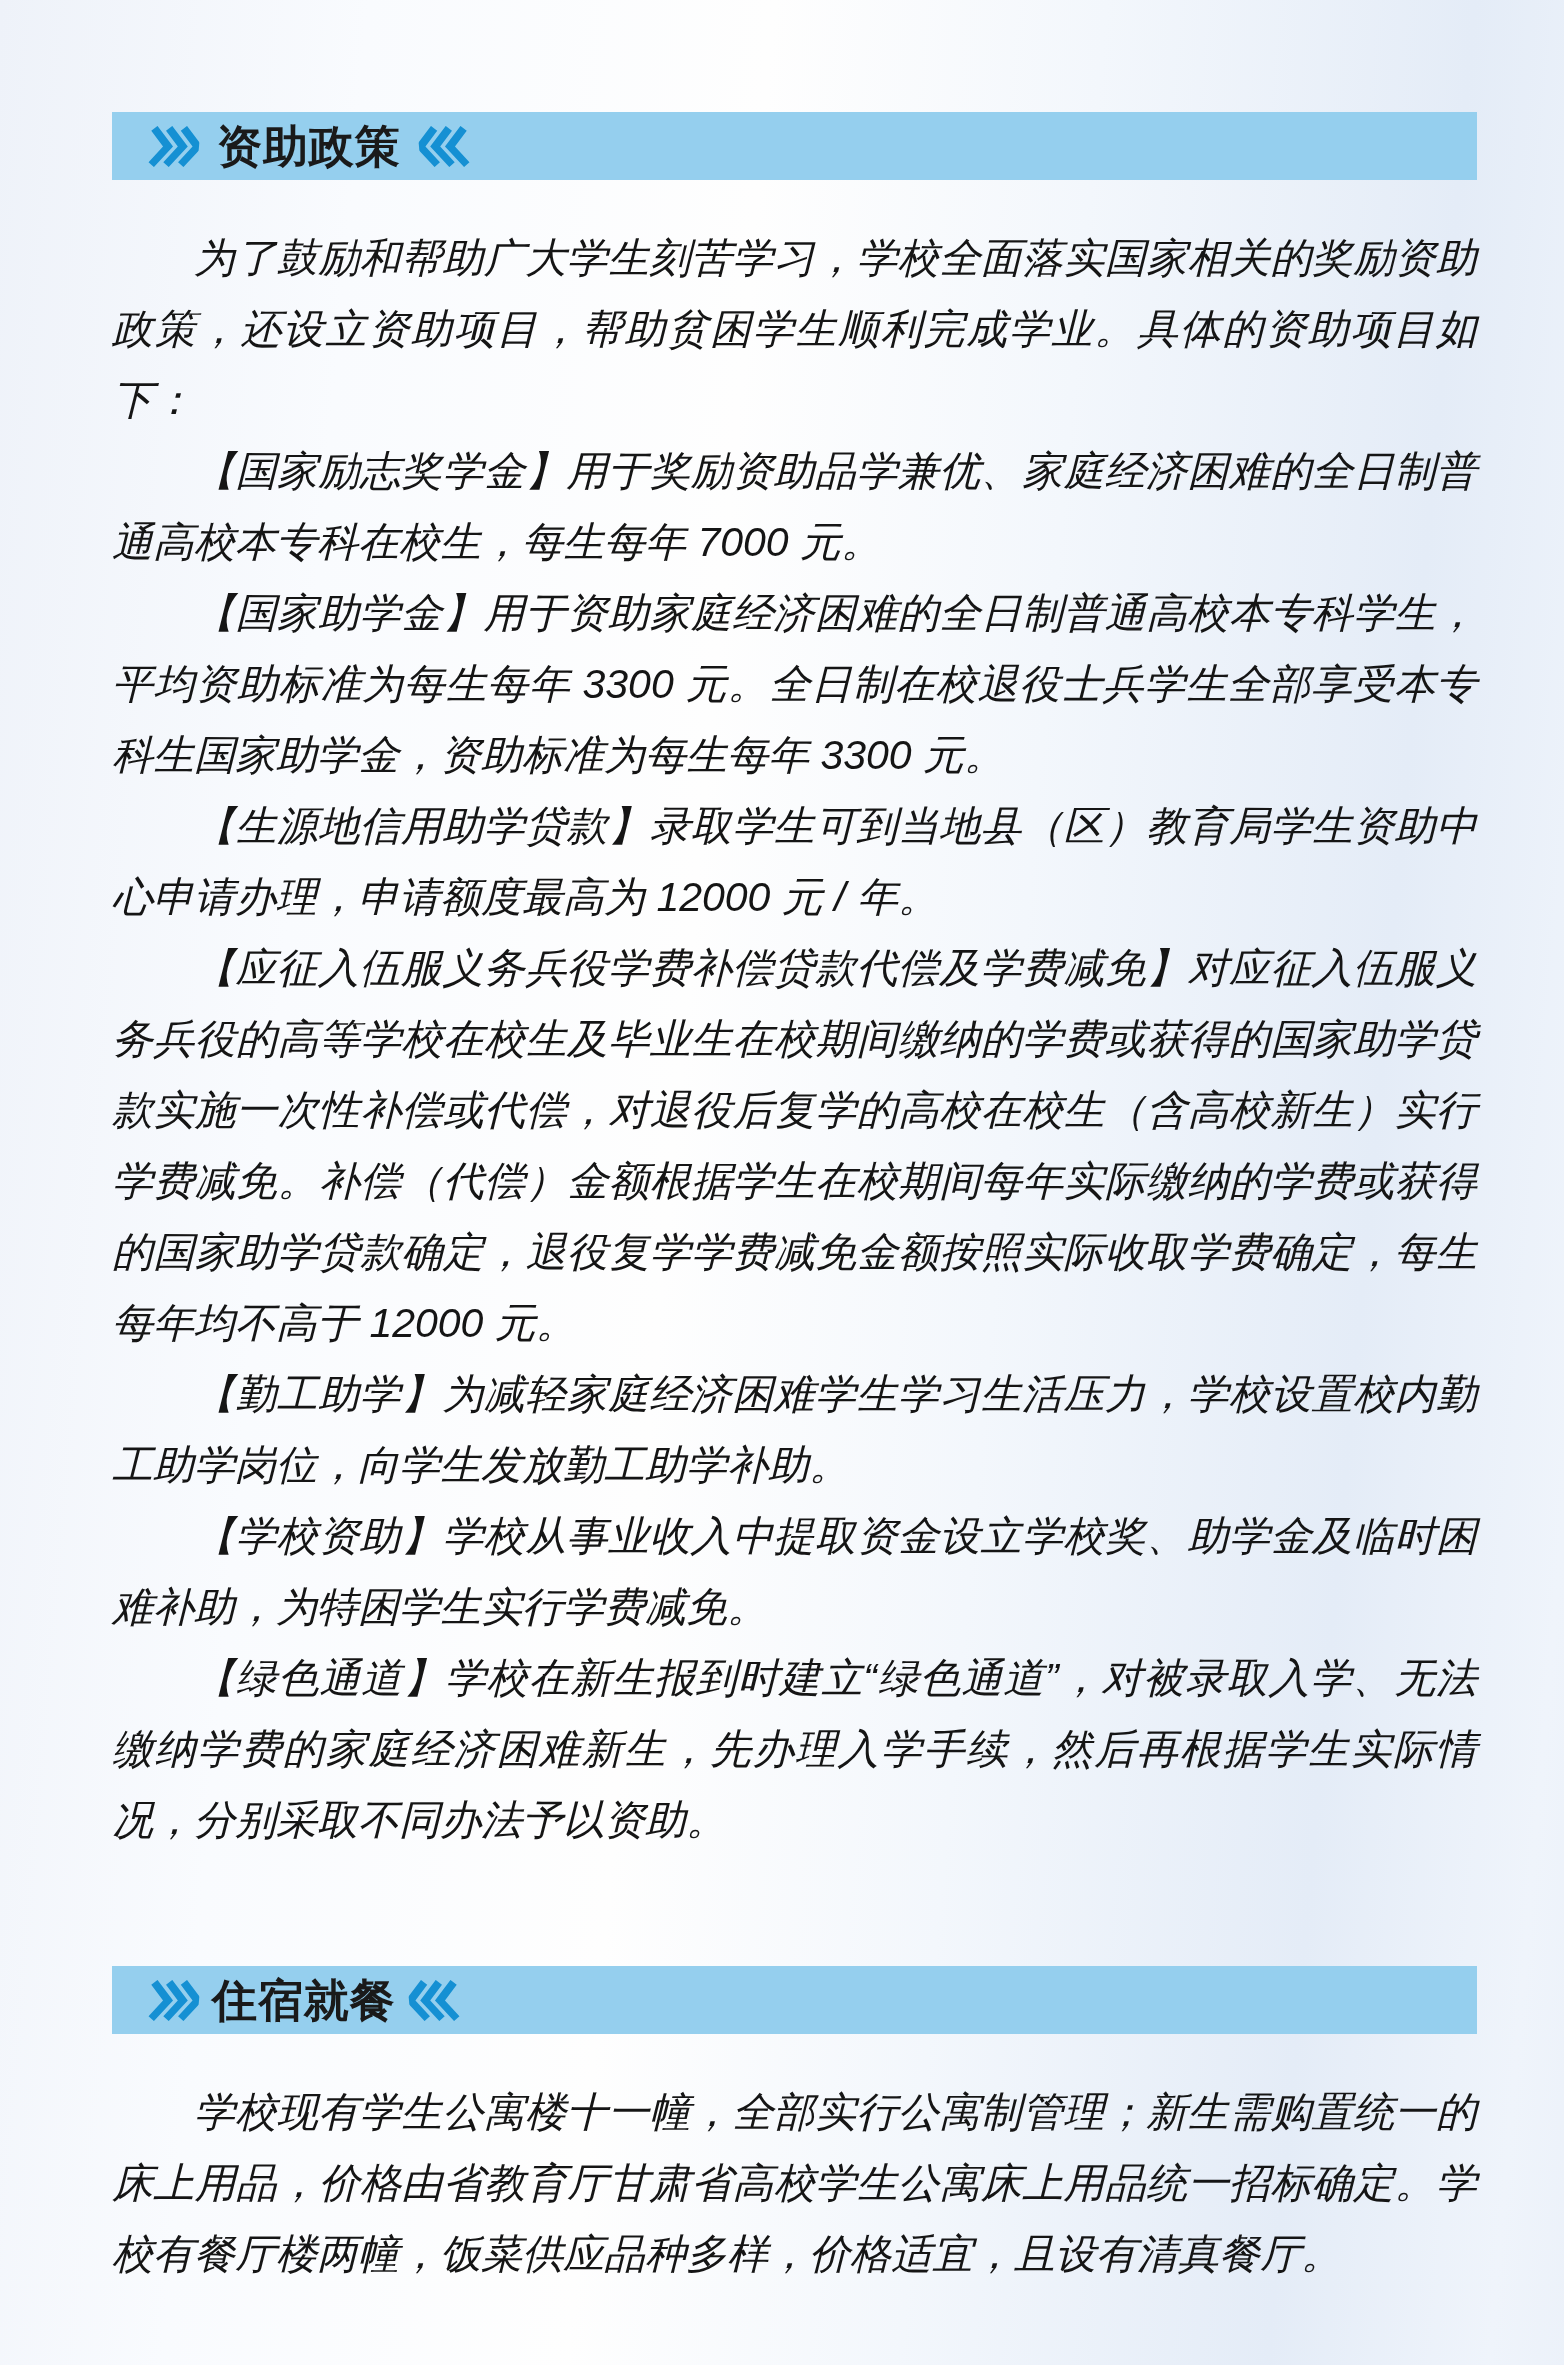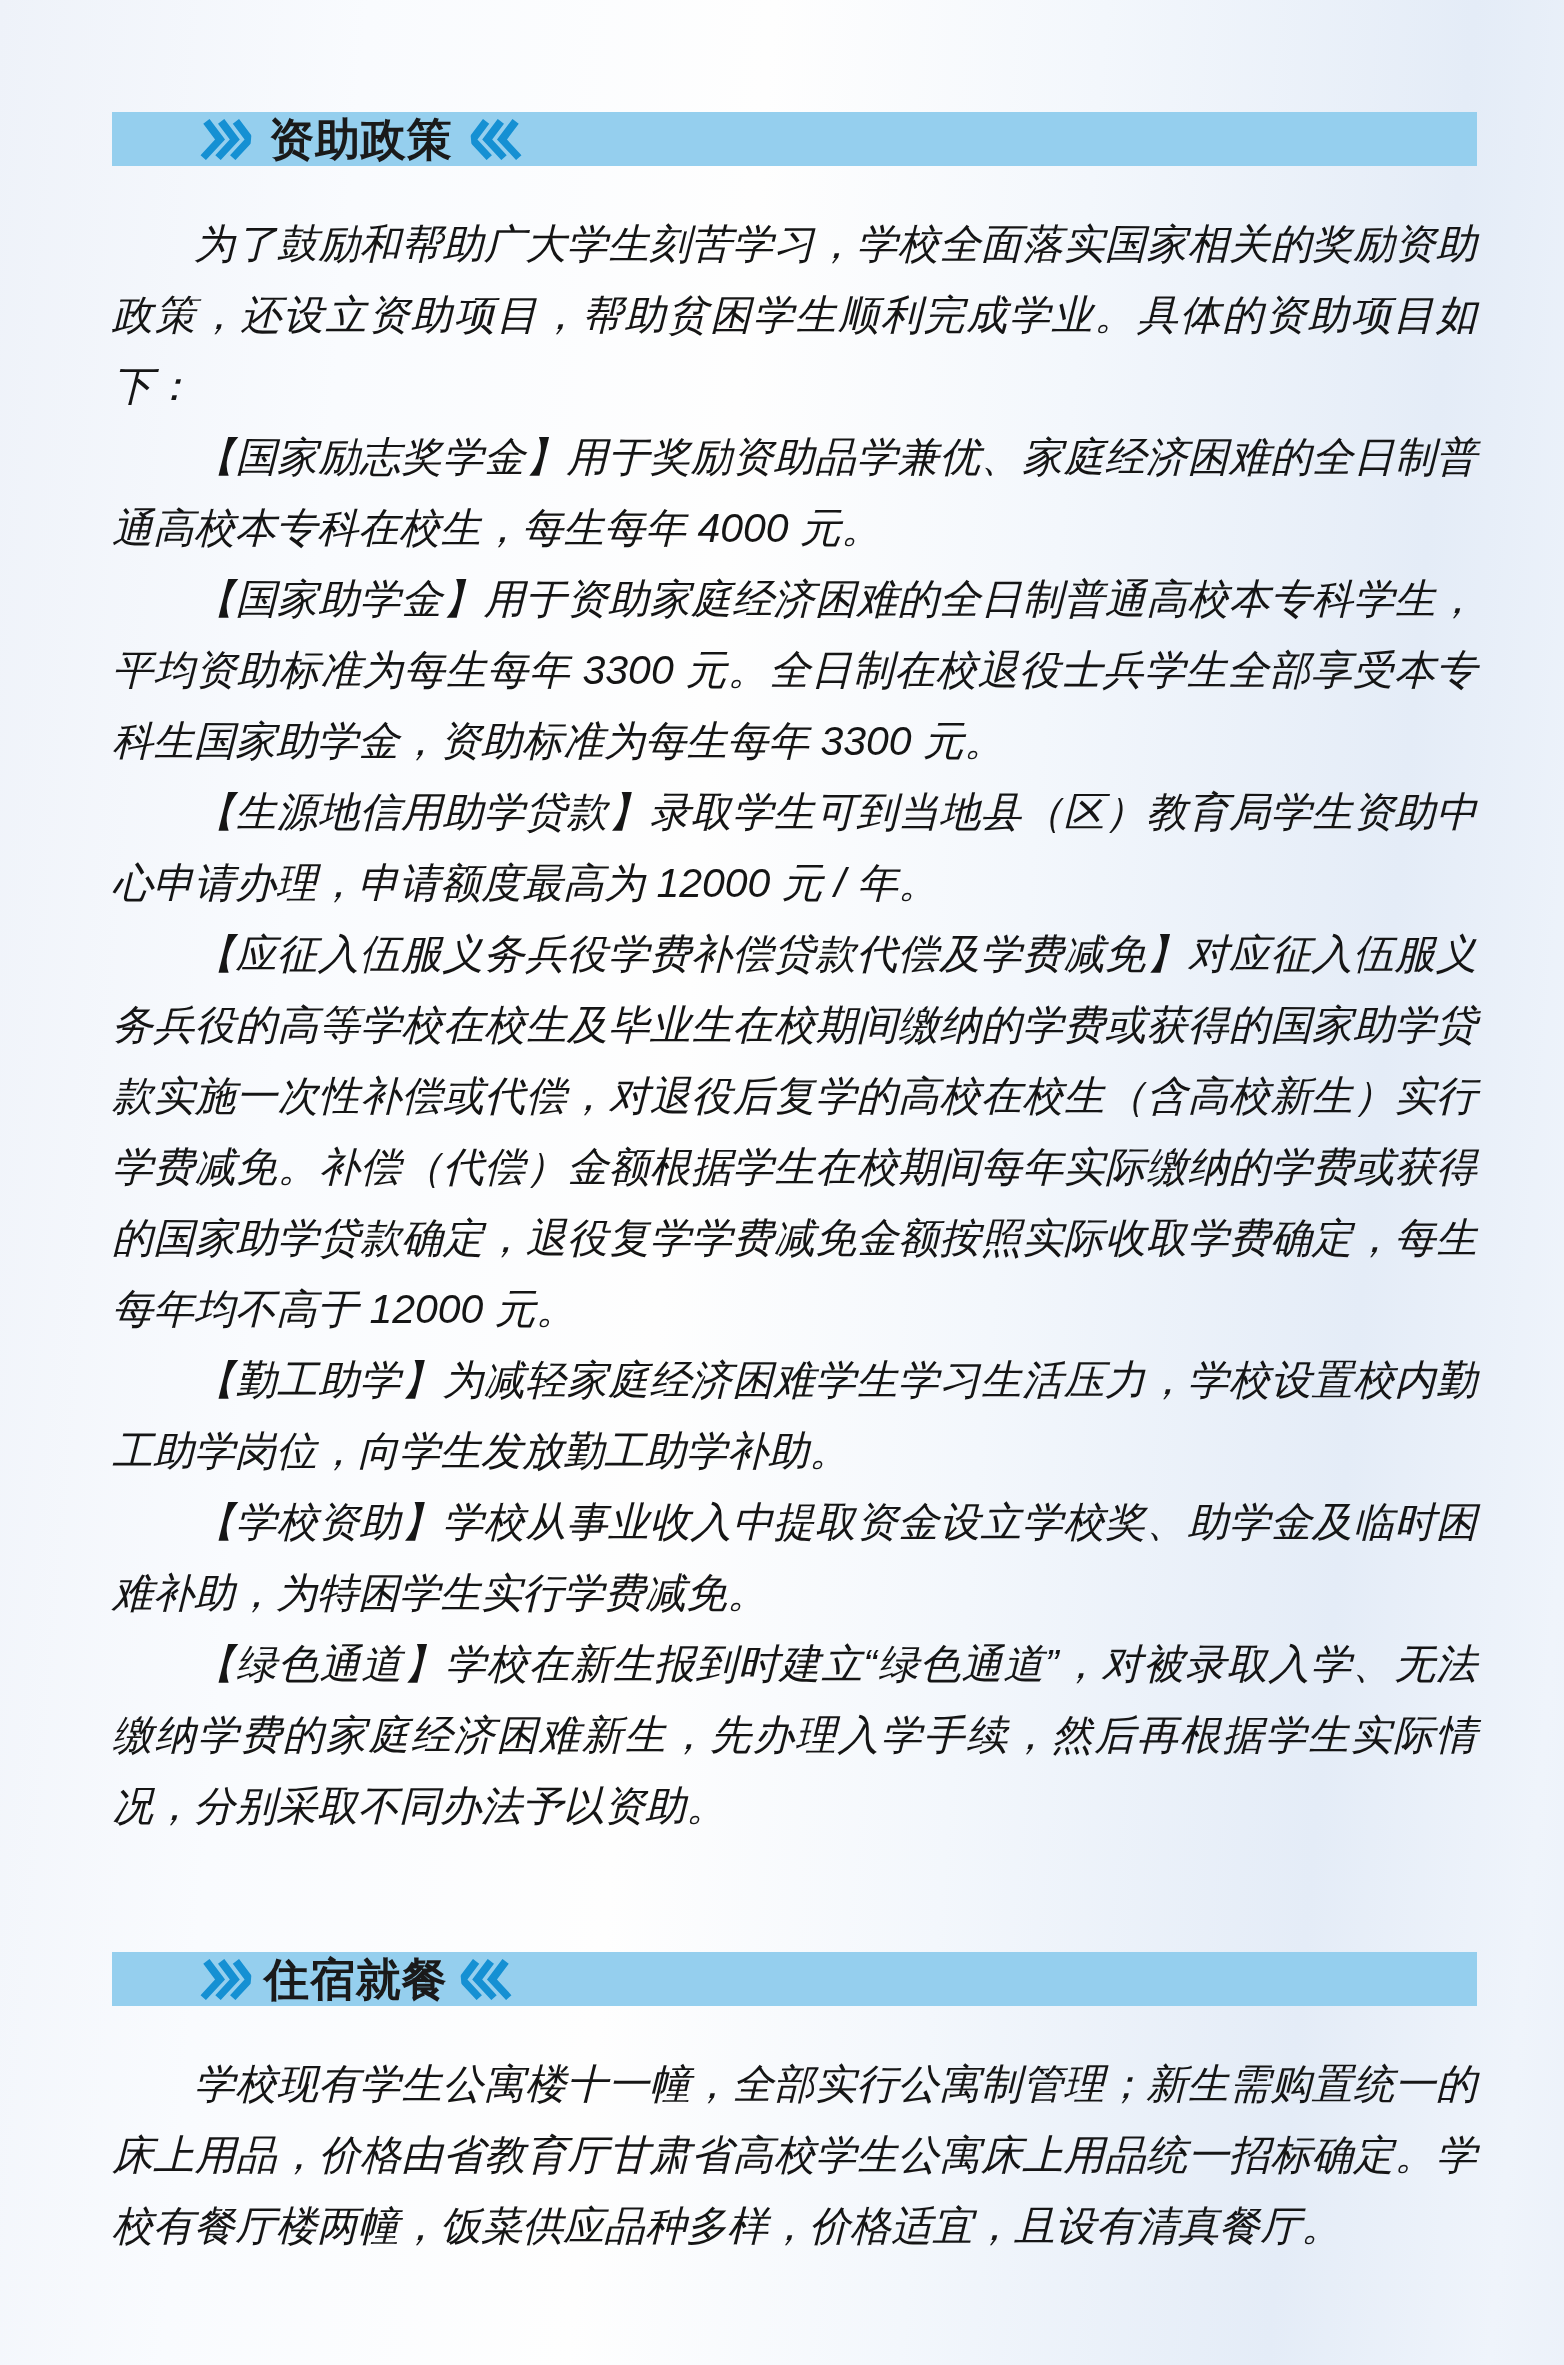--- a/index.html
+++ b/index.html
@@ -16,26 +16,26 @@
     background: linear-gradient(95deg,
       #eef2f9 0%, #f9fbfe 20%, #fefefe 42%,
       #f3f7fc 60%, #e4ecf7 80%, #eff4fb 92%, #e9eff8 100%);
     padding-top: 112px;
     box-sizing: border-box;
   }
   .content { margin-left: 112px; margin-right: 88px; }
 
   
   .bar {
-    height: 54px;
+    height: 68px;
     background: var(--bar-bg, #95cfee);
     display: flex;
     align-items: center;
     gap: 18px;
-    padding-left: 89px;
+    padding-left: 37px;
     box-sizing: border-box;
   }
   .section + .section .bar { margin-top: 110px; gap: 13px; }
   .bar-title {
     margin: 0;
     font-size: 45px;
     font-weight: 700;
     letter-spacing: 0.9px;
     color: #1a1a1a;
     line-height: 1;
@@ -80,21 +80,21 @@
             <g fill="none" stroke="#1590d3" stroke-width="16" stroke-linejoin="miter">
               <path d="M8 5 L40 43 L8 81" stroke="#1590d3"></path>
               <path d="M39 5 L71 43 L39 81" stroke="#1590d3"></path>
               <path d="M70 5 L102 43 L70 81" stroke="#1590d3"></path>
             </g>
           </svg>
         </span>
       </div>
       <div class="paras">
         <p>为了鼓励和帮助广大学生刻苦学习，学校全面落实国家相关的奖励资助政策，还设立资助项目，帮助贫困学生顺利完成学业。具体的资助项目如下：</p>
-        <p>【国家励志奖学金】用于奖励资助品学兼优、家庭经济困难的全日制普通高校本专科在校生，每生每年 4000 元。</p>
+        <p>【国家励志奖学金】用于奖励资助品学兼优、家庭经济困难的全日制普通高校本专科在校生，每生每年 7000 元。</p>
         <p>【国家助学金】用于资助家庭经济困难的全日制普通高校本专科学生，平均资助标准为每生每年 3300 元。全日制在校退役士兵学生全部享受本专科生国家助学金，资助标准为每生每年 3300 元。</p>
         <p>【生源地信用助学贷款】录取学生可到当地县（区）教育局学生资助中心申请办理，申请额度最高为 12000 元 / 年。</p>
         <p>【应征入伍服义务兵役学费补偿贷款代偿及学费减免】对应征入伍服义务兵役的高等学校在校生及毕业生在校期间缴纳的学费或获得的国家助学贷款实施一次性补偿或代偿，对退役后复学的高校在校生（含高校新生）实行学费减免。补偿（代偿）金额根据学生在校期间每年实际缴纳的学费或获得的国家助学贷款确定，退役复学学费减免金额按照实际收取学费确定，每生每年均不高于 12000 元。</p>
         <p>【勤工助学】为减轻家庭经济困难学生学习生活压力，学校设置校内勤工助学岗位，向学生发放勤工助学补助。</p>
         <p>【学校资助】学校从事业收入中提取资金设立学校奖、助学金及临时困难补助，为特困学生实行学费减免。</p>
         <p>【绿色通道】学校在新生报到时建立“绿色通道”，对被录取入学、无法缴纳学费的家庭经济困难新生，先办理入学手续，然后再根据学生实际情况，分别采取不同办法予以资助。</p>
       </div>
     </div>
 
     <div class="section">

